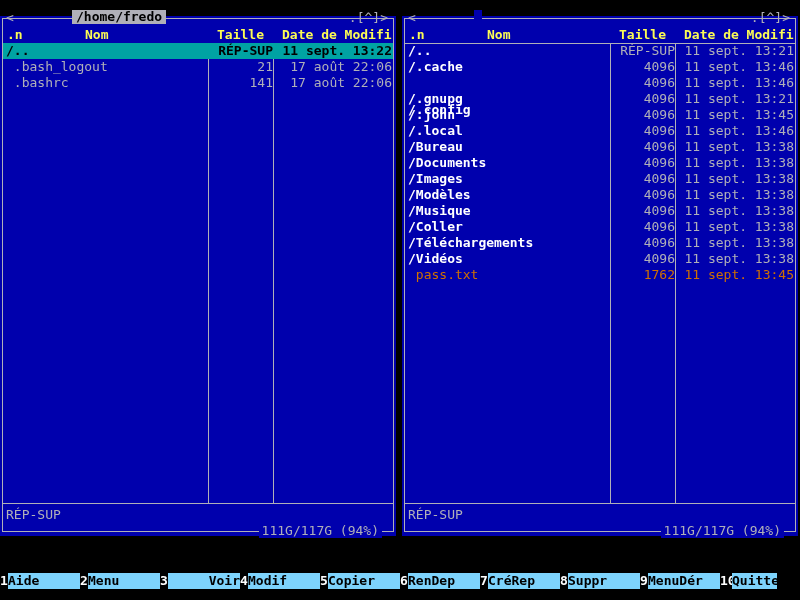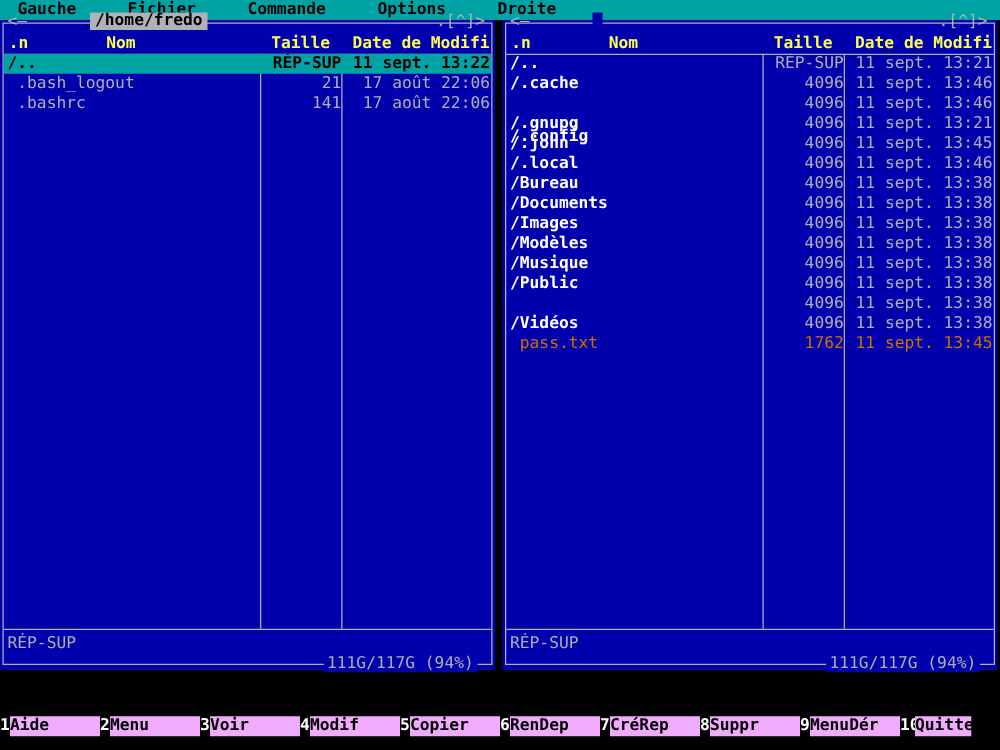--- a/index.html
+++ b/index.html
@@ -202,36 +202,29 @@
     height: 16px; line-height: 16px;
     color: #ffffff;
     background: #000000;
     font-weight: bold;
   }
   .fkey .lbl {
     position: absolute;
     top: 0;
     height: 16px; line-height: 16px;
     color: #000000;
-    background: #f0abfc;
+    background: #7dd3fc;
     font-weight: bold;
   }
 </style>
 </head>
 <body>
 
 <div class="screen">
 
-  <div class="menubar" id="menubar">
-      <div class="mi" style="left: 14px;">Gauche</div>
-      <div class="mi" style="left: 102px;">Fichier</div>
-      <div class="mi" style="left: 198px;">Commande</div>
-      <div class="mi" style="left: 302px;">Options</div>
-      <div class="mi" style="left: 398px;">Droite</div>
-    </div>
 
   <div class="panel left">
     <div class="pborder"></div>
     <div class="pmark-left">&lt;—</div>
     <div class="ptitle active" style="left:24px;">/home/fredo</div>
     <div class="pmark-right">.[^]&gt;</div>
 
     <div class="colhead">
       <span style="left:4px;">.n</span>
       <span style="left:82px;">Nom</span>
@@ -276,42 +269,42 @@
         <div class="frow dir"><span class="nm" style="left: 3px;">/.cache</span><span class="sz" style="left: 206px; width: 64px;">4096</span><span class="dt" style="left: 277px; width: 112px; text-align: right;">11 sept. 13:46</span></div>
         <div class="frow dir"><span class="nm" style="left: 3px; margin-top: 27px;">/.config</span><span class="sz" style="left: 206px; width: 64px;">4096</span><span class="dt" style="left: 277px; width: 112px; text-align: right;">11 sept. 13:46</span></div>
         <div class="frow dir"><span class="nm" style="left: 3px;">/.gnupg</span><span class="sz" style="left: 206px; width: 64px;">4096</span><span class="dt" style="left: 277px; width: 112px; text-align: right;">11 sept. 13:21</span></div>
         <div class="frow dir"><span class="nm" style="left: 3px;">/.john</span><span class="sz" style="left: 206px; width: 64px;">4096</span><span class="dt" style="left: 277px; width: 112px; text-align: right;">11 sept. 13:45</span></div>
         <div class="frow dir"><span class="nm" style="left: 3px;">/.local</span><span class="sz" style="left: 206px; width: 64px;">4096</span><span class="dt" style="left: 277px; width: 112px; text-align: right;">11 sept. 13:46</span></div>
         <div class="frow dir"><span class="nm" style="left: 3px;">/Bureau</span><span class="sz" style="left: 206px; width: 64px;">4096</span><span class="dt" style="left: 277px; width: 112px; text-align: right;">11 sept. 13:38</span></div>
         <div class="frow dir"><span class="nm" style="left: 3px;">/Documents</span><span class="sz" style="left: 206px; width: 64px;">4096</span><span class="dt" style="left: 277px; width: 112px; text-align: right;">11 sept. 13:38</span></div>
         <div class="frow dir"><span class="nm" style="left: 3px;">/Images</span><span class="sz" style="left: 206px; width: 64px;">4096</span><span class="dt" style="left: 277px; width: 112px; text-align: right;">11 sept. 13:38</span></div>
         <div class="frow dir"><span class="nm" style="left: 3px;">/Modèles</span><span class="sz" style="left: 206px; width: 64px;">4096</span><span class="dt" style="left: 277px; width: 112px; text-align: right;">11 sept. 13:38</span></div>
         <div class="frow dir"><span class="nm" style="left: 3px;">/Musique</span><span class="sz" style="left: 206px; width: 64px;">4096</span><span class="dt" style="left: 277px; width: 112px; text-align: right;">11 sept. 13:38</span></div>
-        <div class="frow dir"><span class="nm" style="left: 3px;">/Public</span><span class="sz" style="left: 206px; width: 64px;">4096</span><span class="dt" style="left: 277px; width: 112px; text-align: right;">11 sept. 13:38</span></div>
-        <div class="frow dir"><span class="sz" style="left: 206px; width: 64px;">4096</span><span class="dt" style="left: 277px; width: 112px; text-align: right;">11 sept. 13:38</span></div>
+        <div class="frow dir"><span class="nm" style="left: 3px;">/Coller</span><span class="sz" style="left: 206px; width: 64px;">4096</span><span class="dt" style="left: 277px; width: 112px; text-align: right;">11 sept. 13:38</span></div>
+        <div class="frow dir"><span class="nm" style="left: 3px;">/Téléchargements</span><span class="sz" style="left: 206px; width: 64px;">4096</span><span class="dt" style="left: 277px; width: 112px; text-align: right;">11 sept. 13:38</span></div>
         <div class="frow dir"><span class="nm" style="left: 3px;">/Vidéos</span><span class="sz" style="left: 206px; width: 64px;">4096</span><span class="dt" style="left: 277px; width: 112px; text-align: right;">11 sept. 13:38</span></div>
         <div class="frow spec"><span class="nm" style="left: 3px;"> pass.txt</span><span class="sz" style="left: 206px; width: 64px;">1762</span><span class="dt" style="left: 277px; width: 112px; text-align: right;">11 sept. 13:45</span></div>
       </div>
 
     <div class="p-inner-line" style="top:487px;"></div>
     <div class="pministat" style="top:491px;">RÉP-SUP</div>
     <div class="pfree" style="top:508px;">111G/117G (94%)</div>
   </div>
 
   <div class="hintline">
     <span style="position:absolute;left:2px;">Astuce: Coller du texte dans la ligne de commande avec C-y.</span>
   </div>
   <div class="promptline">
     <span style="position:absolute;left:2px;">[root@fredo-endos fredo]#</span>
   </div>
 
   <div class="fkeybar" id="fkeybar">
       <div class="fkey" style="left: 0px; width: 80px;"><span class="num">1</span><span class="lbl" style="left: 8px; width: 72px;">Aide</span></div>
       <div class="fkey" style="left: 80px; width: 80px;"><span class="num">2</span><span class="lbl" style="left: 8px; width: 72px;">Menu</span></div>
-      <div class="fkey" style="left: 160px; width: 80px;"><span class="num">3</span><span class="lbl" style="left: 8px; width: 72px;">Voir</span></div>
+      <div class="fkey" style="left: 160px; width: 80px;"><span class="num">3</span><span class="lbl" style="left: 8px; width: 72px; text-align: right;">Voir</span></div>
       <div class="fkey" style="left: 240px; width: 80px;"><span class="num">4</span><span class="lbl" style="left: 8px; width: 72px;">Modif</span></div>
       <div class="fkey" style="left: 320px; width: 80px;"><span class="num">5</span><span class="lbl" style="left: 8px; width: 72px;">Copier</span></div>
       <div class="fkey" style="left: 400px; width: 80px;"><span class="num">6</span><span class="lbl" style="left: 8px; width: 72px;">RenDep</span></div>
       <div class="fkey" style="left: 480px; width: 80px;"><span class="num">7</span><span class="lbl" style="left: 8px; width: 72px;">CréRep</span></div>
       <div class="fkey" style="left: 560px; width: 80px;"><span class="num">8</span><span class="lbl" style="left: 8px; width: 72px;">Suppr</span></div>
       <div class="fkey" style="left: 640px; width: 80px;"><span class="num">9</span><span class="lbl" style="left: 8px; width: 72px;">MenuDér</span></div>
       <div class="fkey" style="left: 720px; width: 80px;"><span class="num">10</span><span class="lbl" style="left: 12px; width: 45px;">Quitter</span></div>
     </div>
 
 </div>

